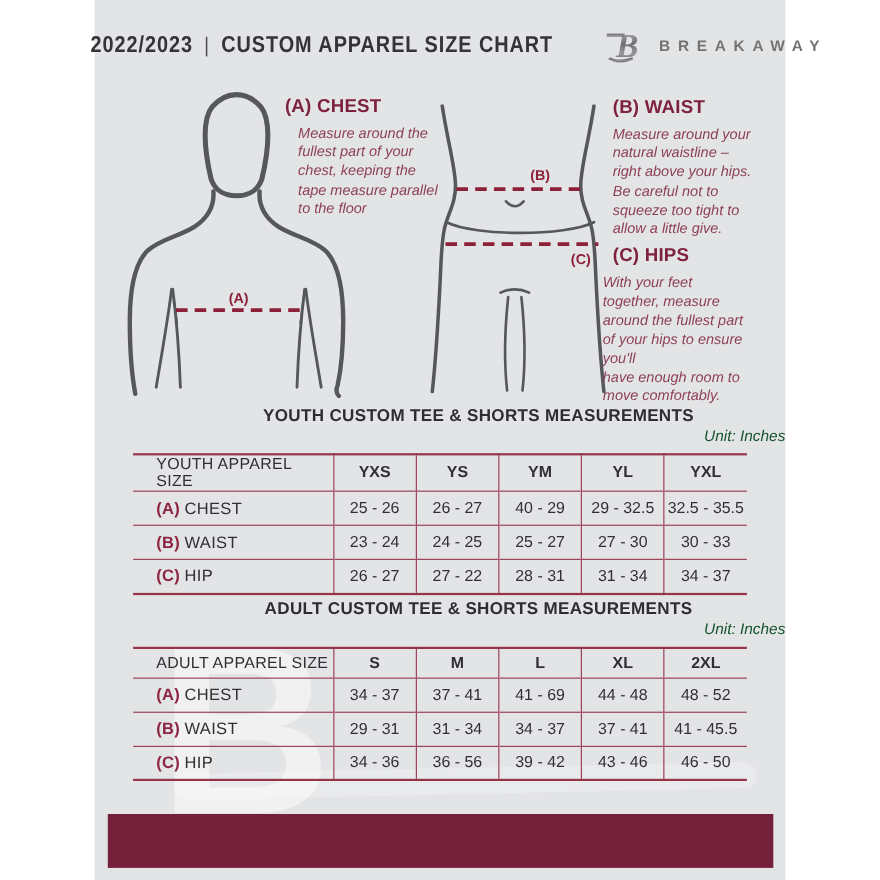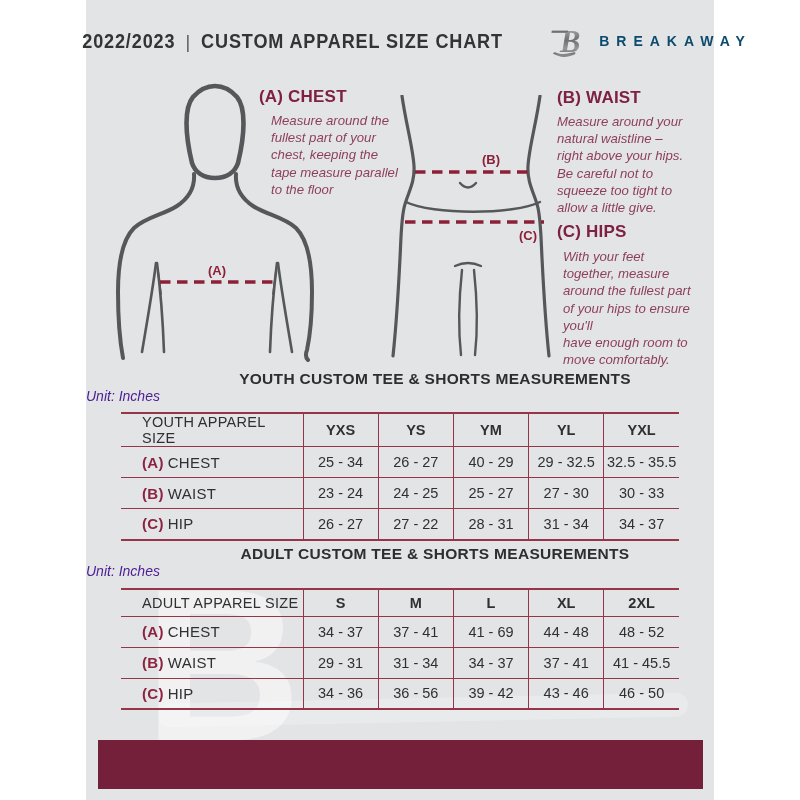--- a/index.html
+++ b/index.html
@@ -8,53 +8,53 @@
   .canvas { position:absolute; left:86px; top:0; width:628px; height:800px;
             background:#e3e4e6; }
 
   
   .header { position:absolute; top:21px; left:0; width:100%; height:40px;
             display:flex; align-items:center; justify-content:center; }
   .title-group { display:inline-block; transform:scaleX(0.86); white-space:nowrap;
                  font-weight:bold; font-size:21px; color:#343437; letter-spacing:1px; }
   .title-sep { font-weight:300; font-size:19px; margin:0 12px; color:#4a4a4d; }
   .logo-svg { width:36px; height:40px; margin:0 12px 0 14px; flex:0 0 auto; }
-  .brand { font-weight:bold; font-size:14px; letter-spacing:7px; color:#0c4a6e; }
+  .brand { font-weight:bold; font-size:14px; letter-spacing:7px; color:#737373; }
 
   
   .fig-svg { position:absolute; }
   .fig-upper { left:29px; top:83px; width:205px; height:279px; }
   .fig-lower { left:302px; top:95px; width:167px; height:265px; }
   .outline { fill:none; stroke:#55575a; stroke-linecap:round; stroke-linejoin:round; }
   .dashline { fill:none; stroke:#8c2038; stroke-width:3.4; stroke-dasharray:10.5 6.5; }
   .diagram-label { font-family:"Liberation Sans",sans-serif; font-weight:bold;
                    font-size:13px; fill:#8c2038; }
   .instr { position:absolute; }
   .instr-head { font-weight:bold; font-size:17px; color:#7e2140; letter-spacing:.2px; }
   .instr-body { font-style:italic; font-size:13.2px; color:#8d3f59; line-height:17.2px;
                 white-space:pre-line; }
   .instr-a-head { left:173px; top:87px; }
   .instr-a-body { left:173px; top:112px; width:170px;margin-left:12px; }
   .instr-b-head { left:471px; top:88px; }
   .instr-b-body { left:471px; top:113px; width:165px; }
   .instr-c-head { left:471px; top:222px; }
-  .instr-c-body { left:477px; top:248px; width:172px; }
+  .instr-c-body { left:462px; top:248px; width:172px; }
 
   
   .watermark-b { position:absolute; left:58px; top:556px; font-size:218px; line-height:1;
                  font-weight:bold; color:#ffffff; opacity:.5; z-index:0; }
   .watermark-swoosh { position:absolute; left:72px; top:698px; width:530px; height:24px;
                       background:#ffffff; opacity:.22; border-radius:14px;
                       transform:rotate(-1.2deg); z-index:0; }
 
   
   .tbl-title { position:absolute; left:0; width:100%; text-align:center;
                font-weight:bold; font-size:15.5px; color:#2e2e31; letter-spacing:.3px; z-index:1;margin-left:35px; }
-  .tbl-unit  { position:absolute; left:0; width:100%; text-align:left;
-               font-style:italic; font-size:14px; color:#4c1d95; z-index:1; }
+  .tbl-unit  { position:absolute; left:0; width:100%; text-align:right;
+               font-style:italic; font-size:14px; color:#14532d; z-index:1; }
   .size-table { position:absolute; left:35px; width:558px; border-collapse:collapse;
                 table-layout:fixed; z-index:1;
                 border-top:2.5px solid #96344a; border-bottom:2.5px solid #96344a; }
   .size-table col.c-label { width:182px; }
   .size-table col.c-size  { width:75.2px; }
   .size-table tr { height:31px; }
   .size-table tr.head { height:27px; }
   .size-table tr:not(:last-child) { border-bottom:1.5px solid #96344a; }
   .size-table th, .size-table td { border-left:1.5px solid #96344a; text-align:center;
                 font-size:14.5px; color:#303033; font-weight:normal; vertical-align:middle; }
@@ -159,21 +159,21 @@
       <tr class="head">
         <th class="label-col">YOUTH APPAREL SIZE</th>
         <th class="size-col">YXS</th>
         <th class="size-col">YS</th>
         <th class="size-col">YM</th>
         <th class="size-col">YL</th>
         <th class="size-col">YXL</th>
       </tr>
       <tr>
         <td class="label-col"><span class="row-prefix">(A)</span><span>CHEST</span></td>
-        <td>25 - 34</td>
+        <td>25 - 26</td>
         <td>26 - 27</td>
         <td>40 - 29</td>
         <td>29 - 32.5</td>
         <td>32.5 - 35.5</td>
       </tr>
       <tr>
         <td class="label-col"><span class="row-prefix">(B)</span><span>WAIST</span></td>
         <td>23 - 24</td>
         <td>24 - 25</td>
         <td>25 - 27</td>

